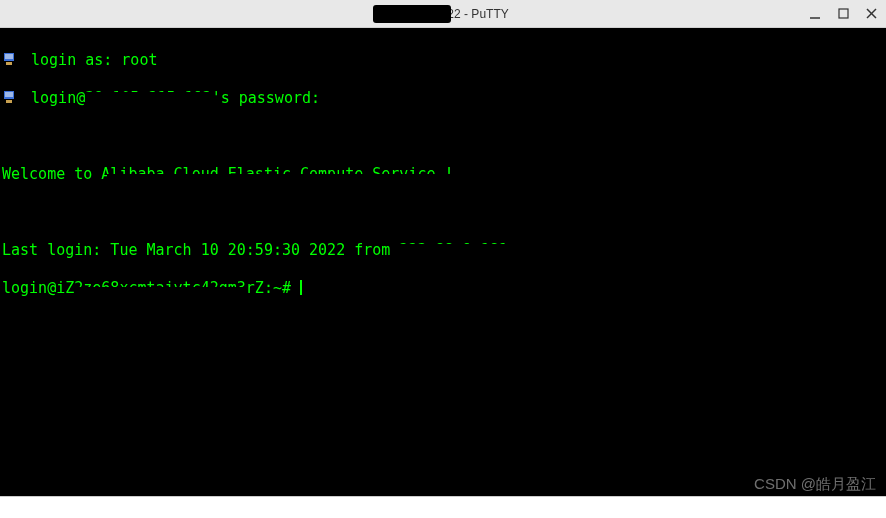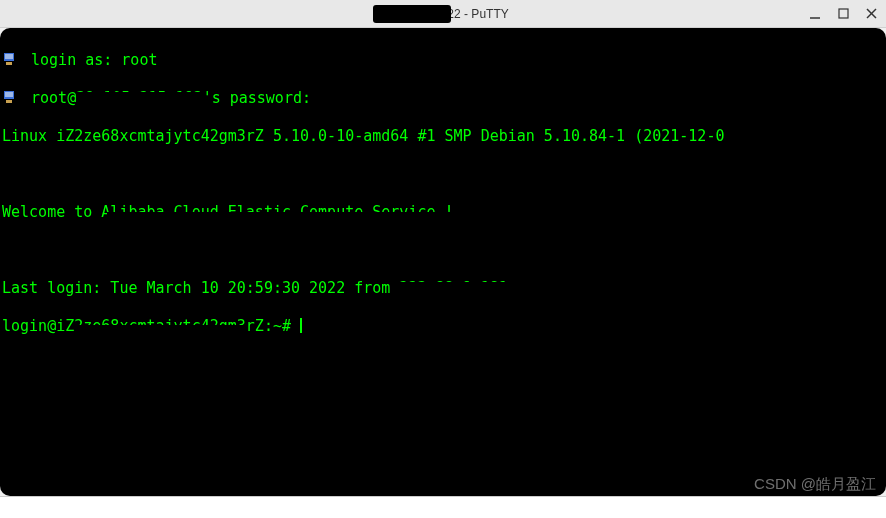--- a/index.html
+++ b/index.html
@@ -54,21 +54,20 @@
       height: 468px;
       padding: 4px 2px;
       font-family: 'Consolas', 'DejaVu Sans Mono', 'Courier New', monospace;
       font-size: 15px;
       line-height: 19px;
       color: #00ff00;
       position: relative;
       overflow: hidden;
       white-space: pre-wrap;
       word-break: break-all;
-      border-radius: 10px;
     }
     .term-line {
       display: block;
     }
     .icon-wrap {
       display: inline-block;
       width: 20px;
       vertical-align: top;
     }
     .putty-icon {
@@ -166,22 +165,21 @@
 <div class="terminal">
 <span class="term-line"><span class="icon-wrap"><svg class="putty-icon" viewBox="0 0 14 14">
           <rect x="2" y="1" width="10" height="8" fill="#3a6fd8"></rect>
           <rect x="3" y="2" width="8" height="5" fill="#9db8e8"></rect>
           <rect x="4" y="10" width="6" height="3" fill="#c8a050"></rect>
         </svg></span> <span>login as: </span><span>root</span></span>
 <span class="term-line"><span class="icon-wrap"><svg class="putty-icon" viewBox="0 0 14 14">
           <rect x="2" y="1" width="10" height="8" fill="#3a6fd8"></rect>
           <rect x="3" y="2" width="8" height="5" fill="#9db8e8"></rect>
           <rect x="4" y="10" width="6" height="3" fill="#c8a050"></rect>
-        </svg></span> <span>root@</span><span class="redact"><span>39.105.215.192</span><span class="redact-bar"></span></span><span>'s password:</span></span>
-<span class="term-line">Linux iZ2ze68xcmtajytc42gm3rZ 5.10.0-10-amd64 #1 SMP Debian 5.10.84-1 (2021-12-0</span>
+        </svg></span> <span>login@</span><span class="redact"><span>39.105.215.192</span><span class="redact-bar"></span></span><span>'s password:</span></span>
 <span class="term-line"> </span>
 <span class="term-line"><span class="redact"><span>Welcome to Alibaba Cloud Elastic Compute Service !</span><span class="redact-bar" style="left:105px;top:9px;bottom:-1px"></span></span></span>
 <span class="term-line"> </span>
 <span class="term-line"><span>Last login: Tue March 10 20:59:30 2022 from </span><span class="redact"><span>223.88.9.181</span><span class="redact-bar"></span></span></span>
 <span class="term-line"><span>login@iZ</span><span class="redact"><span>2ze68xcmtajytc42gm3</span><span class="redact-bar" style="top:8px;bottom:-1px"></span></span><span>rZ:~# </span><span class="cursor"></span></span>
 </div>
 
 <div class="watermark">CSDN @皓月盈江</div>
 
 <div class="bottom-strip"></div>

